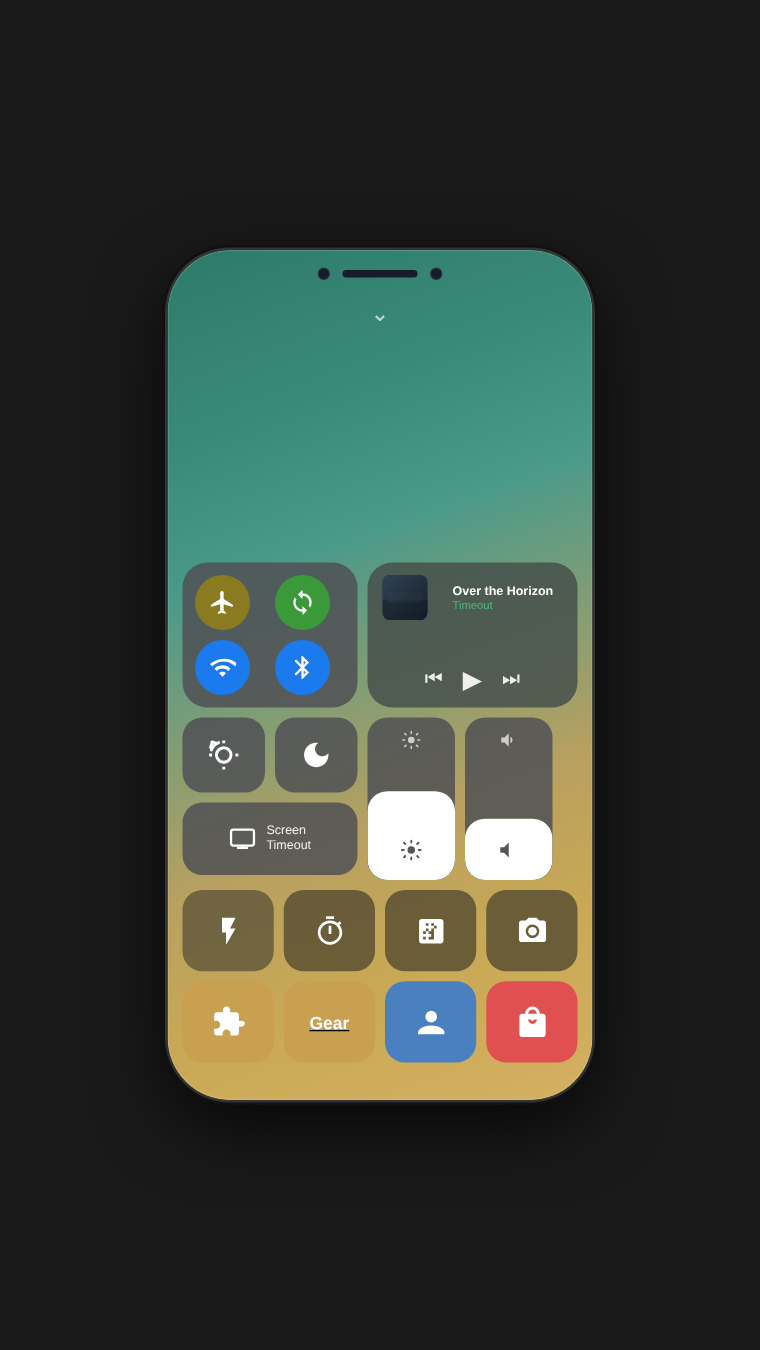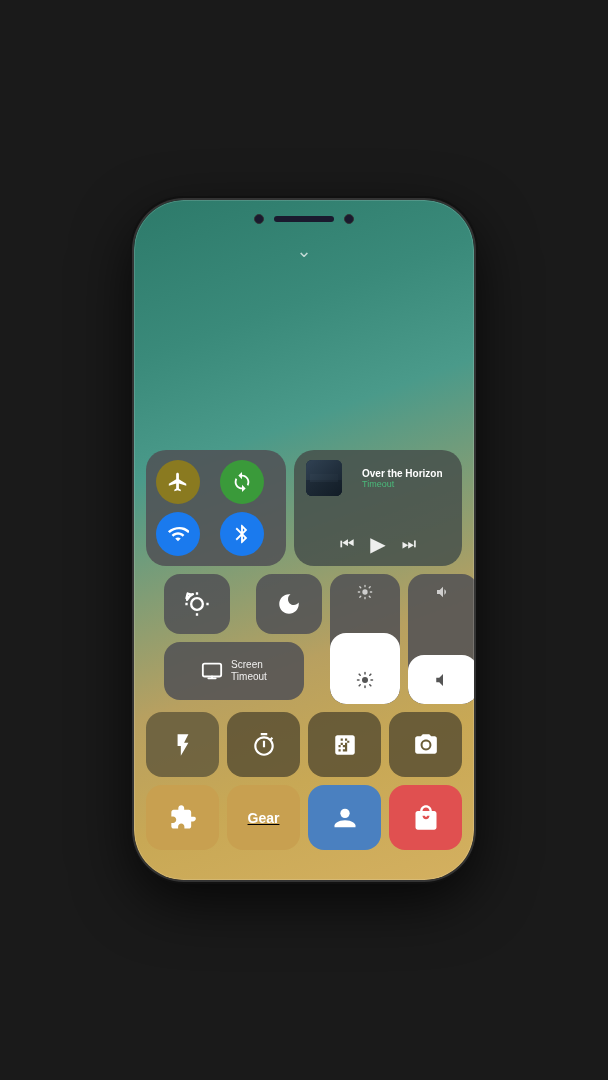--- a/index.html
+++ b/index.html
@@ -209,21 +209,20 @@
       width: 70px;
       height: 70px;
       display: flex;
       flex-direction: column;
       align-items: center;
       justify-content: center;
       gap: 4px;
       cursor: pointer;
       color: white;
       font-size: 22px;
-      margin-left: 18px;
     }
 
     .toggle-btn.screen-timeout {
       width: 140px;
       border-radius: 16px;
       flex-direction: row;
       gap: 8px;
       padding: 0 12px;
     }
 

